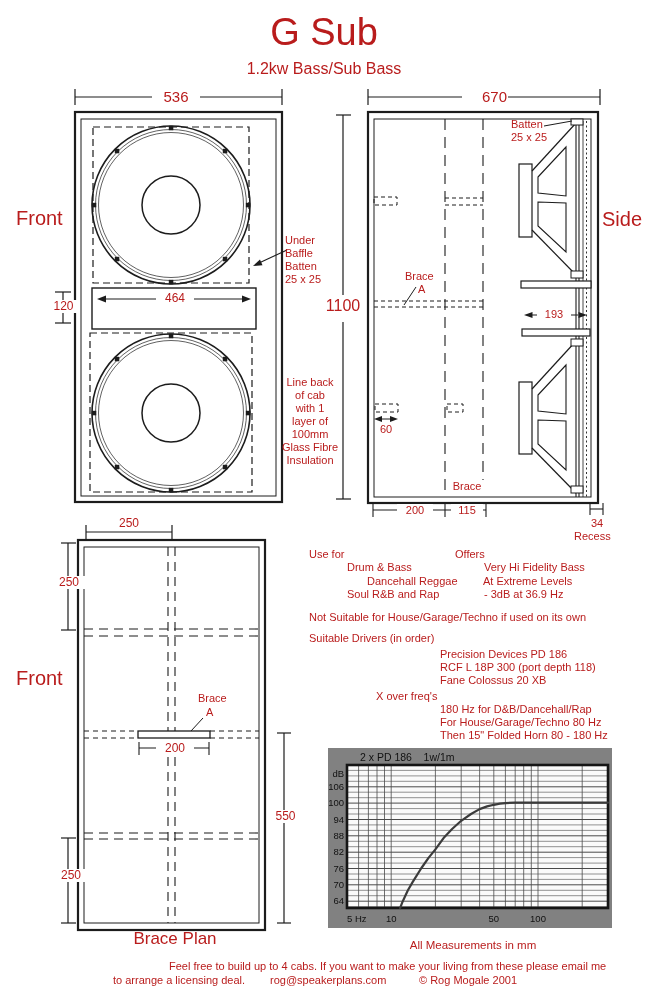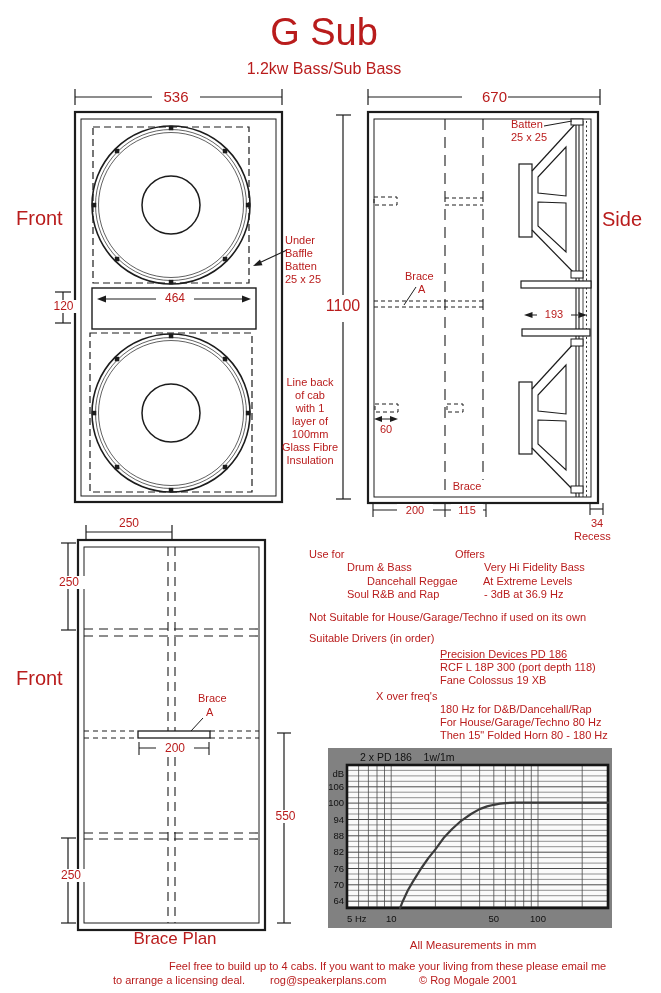--- a/index.html
+++ b/index.html
@@ -246,23 +246,23 @@
   <div class="abs t11" style="left:309px;top:548px;">Use for</div>
   <div class="abs t11" style="left:455px;top:548px;">Offers</div>
   <div class="abs t11" style="left:347px;top:561px;">Drum &amp; Bass</div>
   <div class="abs t11" style="left:347px;top:575px;padding-left:20px;">Dancehall Reggae</div>
   <div class="abs t11" style="left:347px;top:588px;">Soul R&amp;B and Rap</div>
   <div class="abs t11" style="left:484px;top:561px;">Very Hi Fidelity Bass</div>
   <div class="abs t11" style="left:483px;top:575px;">At Extreme Levels</div>
   <div class="abs t11" style="left:484px;top:588px;">- 3dB at 36.9 Hz</div>
   <div class="abs t11" style="left:309px;top:611px;">Not Suitable for House/Garage/Techno if used on its own</div>
   <div class="abs t11" style="left:309px;top:632px;">Suitable Drivers (in order)</div>
-  <div class="abs t11" style="left:440px;top:648px;text-decoration:underline;">Precision Devices PD 186</div>
+  <div class="abs t11" style="left:440px;top:648px;">Precision Devices PD 186</div>
   <div class="abs t11" style="left:440px;top:661px;">RCF L 18P 300 (port depth 118)</div>
-  <div class="abs t11" style="left:440px;top:674px;">Fane Colossus 19 XB</div>
+  <div class="abs t11" style="left:440px;top:674px;">Fane Colossus 20 XB</div>
   <div class="abs t11" style="left:376px;top:690px;">X over freq's</div>
   <div class="abs t11" style="left:440px;top:703px;">180 Hz for D&amp;B/Dancehall/Rap</div>
   <div class="abs t11" style="left:440px;top:716px;">For House/Garage/Techno 80 Hz</div>
   <div class="abs t11" style="left:440px;top:729px;">Then 15" Folded Horn 80 - 180 Hz</div>
 
   <div class="chart">
     <svg id="chart-svg" width="284" height="180" viewBox="0 0 284 180" style="font-family:'Liberation Sans',sans-serif;">
         <rect x="0" y="0" width="284" height="180" fill="#818181"></rect>
         <rect x="19" y="17" width="261" height="143" fill="#fafafa"></rect>
         <line x1="19" y1="158.6" x2="280" y2="158.6" stroke="#4a4a4a" stroke-width="0.6"></line>

